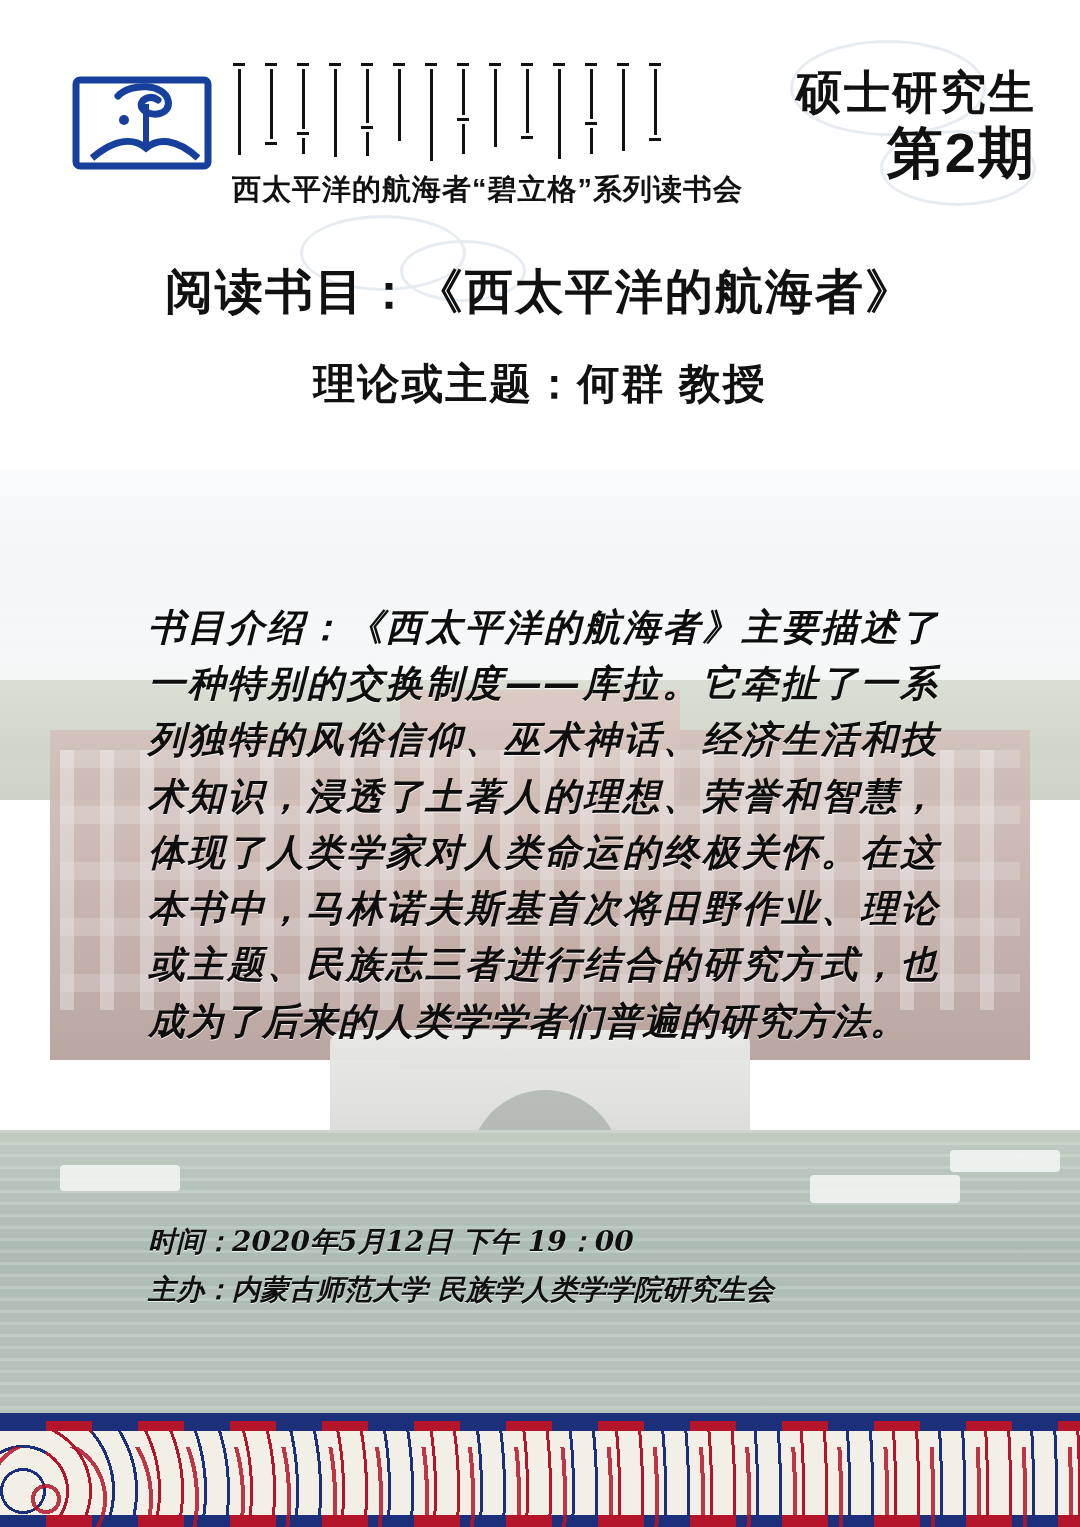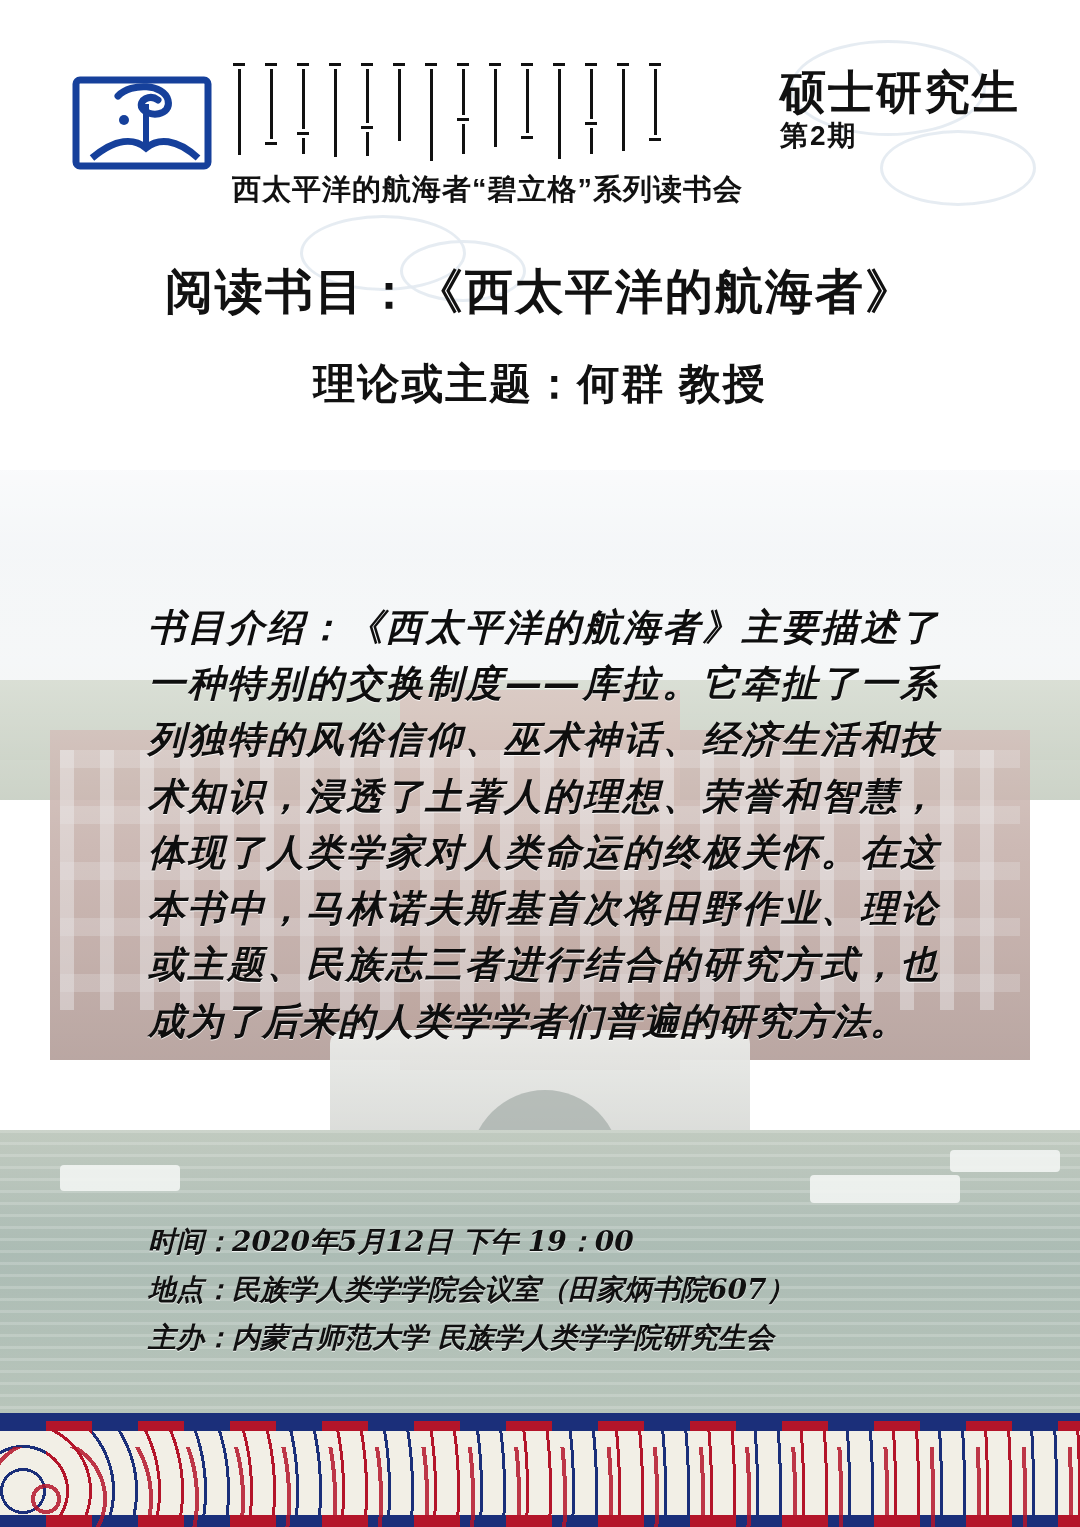--- a/index.html
+++ b/index.html
@@ -157,32 +157,32 @@
     left: 232px; top: 118px;
     font-size: 29px;
     font-weight: bold;
     color: #111;
     letter-spacing: 1px;
     white-space: nowrap;
   }
 
   .issue-block {
     position: absolute;
-    right: 60px; top: 14px;
-    text-align: left;
+    right: 44px; top: 14px;
+    text-align: right;
     color: #111;
   }
   .issue-main {
     font-size: 46px;
     font-weight: bold;
     letter-spacing: 2px;
     line-height: 1.15;
   }
   .issue-sub {
-    font-size: 28px;
+    font-size: 56px;
     font-weight: bold;
     letter-spacing: 2px;
     line-height: 1.2;
   }
 
   
   .title-block {
     position: absolute;
     left: 0; top: 262px;
     width: 1080px;
@@ -400,21 +400,20 @@
 
   <div class="title-block">
     <div class="book-line">阅读书目：《西太平洋的航海者》</div>
     <div class="advisor-line">理论或主题：何群 教授</div>
   </div>
 
   <div class="intro">书目介绍：《西太平洋的航海者》主要描述了一种特别的交换制度——库拉。它牵扯了一系列独特的风俗信仰、巫术神话、经济生活和技术知识，浸透了土著人的理想、荣誉和智慧，体现了人类学家对人类命运的终极关怀。在这本书中，马林诺夫斯基首次将田野作业、理论或主题、民族志三者进行结合的研究方式，也成为了后来的人类学学者们普遍的研究方法。</div>
 
   <div class="info">
     <div>时间：2020年5月12日 下午 19：00</div>
-    <div>地点：民族学人类学学院会议室（田家炳书院607）</div>
     <div>主办：内蒙古师范大学 民族学人类学学院研究生会</div>
   </div>
 
   <div class="ornament">
     <div class="orn-top-line"></div>
     <div class="orn-band"></div>
     <div class="orn-scallop"></div>
     <div class="orn-scallop2"></div>
   </div>
 

